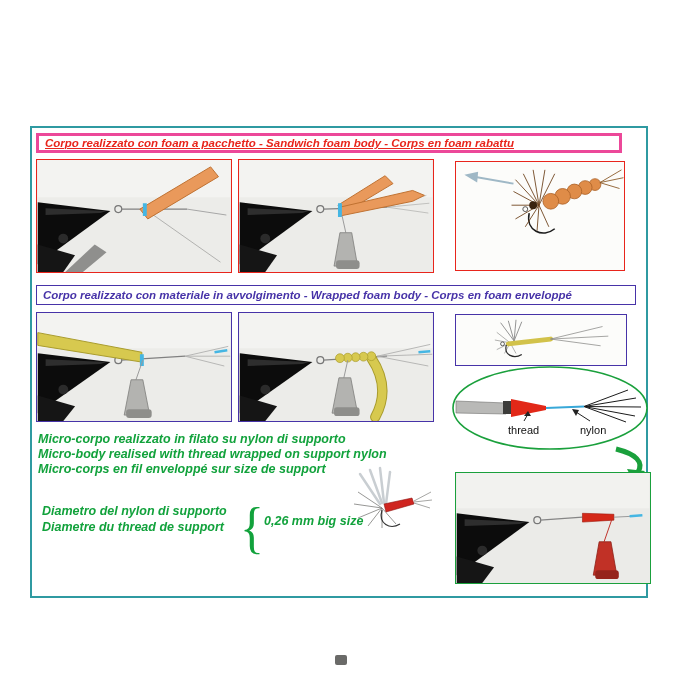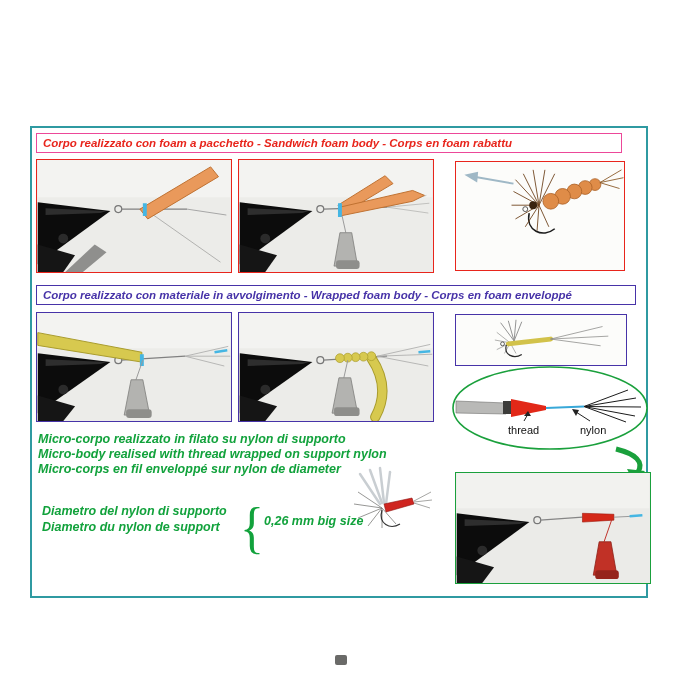--- a/index.html
+++ b/index.html
@@ -1,19 +1,19 @@
 <!DOCTYPE html>
 <html><head>
 <meta charset="utf-8">
 <style>
   html,body{margin:0;padding:0;background:#fff;}
   .page{position:relative;width:680px;height:680px;background:#ffffff;font-family:"Liberation Sans",sans-serif;overflow:hidden;}
   .frame{position:absolute;left:30px;top:126px;width:618px;height:472px;border:2px solid #2f9aa1;box-sizing:border-box;}
   .titlebox{position:absolute;font-style:italic;font-weight:bold;font-size:11.5px;display:flex;align-items:center;padding-left:6px;box-sizing:border-box;white-space:nowrap;overflow:hidden;background:#fff;}
-  .red-t{color:#e8251c;border:1px solid #ec4899;}
+  .red-t{color:#e8251c;border:3px solid #ec4899;text-decoration:underline;}
   .purple-t{color:#4733a8;border:1px solid #4733a8;}
   .photo{position:absolute;box-sizing:border-box;overflow:hidden;background:#ecece9;}
   .red-b{border:1px solid #e8251c;}
   .purple-b{border:1px solid #4733a8;}
   .green-b{border:1px solid #1aa03c;}
   .white-bg{background:#fcfcfa;}
   .photo svg{display:block;width:100%;height:100%;}
   .green-text{position:absolute;color:#12a23c;font-style:italic;font-weight:bold;font-size:12.5px;line-height:15px;white-space:nowrap;}
   .green-text div{white-space:nowrap;}
   .sizes{line-height:18px;}
@@ -200,21 +200,21 @@
         <line x1="96" y1="25" x2="148" y2="32"></line>
       </g>
       <path d="M50,31 C47,42 58,46 66,41" stroke="#2a2a2a" stroke-width="1.2" fill="none"></path>
       <circle cx="46" cy="30" r="2" fill="none" stroke="#555" stroke-width="1"></circle>
     </svg>
   </div>
 
   <div class="green-text" style="left:38px;top:432px;">
     <div>Micro-corpo realizzato in filato su nylon di supporto</div>
     <div>Micro-body realised with thread wrapped on support nylon</div>
-    <div>Micro-corps en fil enveloppé sur nylon de diameter</div>
+    <div>Micro-corps en fil enveloppé sur size de support</div>
   </div>
 
   <div class="diagram" style="left:448px;top:364px;width:204px;height:88px;">
     <svg viewBox="0 0 204 88">
       <ellipse cx="102" cy="44" rx="97" ry="41" fill="#ffffff" stroke="#1aa03c" stroke-width="1.6"></ellipse>
       <polygon points="8,37 58,39 58,50 8,49" fill="#b9b9b7" stroke="#6f6f6d" stroke-width="0.6"></polygon>
       <rect x="55" y="37" width="8" height="13" fill="#3c3c3a"></rect>
       <polygon points="63,35 98,42 98,46 63,53" fill="#e22818"></polygon>
       <line x1="98" y1="44" x2="136" y2="42.5" stroke="#38a8d8" stroke-width="2.2"></line>
       <g stroke="#1b1b1b" stroke-width="1">
@@ -282,21 +282,21 @@
       <line x1="160" y1="45" x2="180" y2="44" stroke="#999" stroke-width="1"></line>
       <line x1="176" y1="44" x2="189" y2="43" stroke="#45b6e3" stroke-width="2.5"></line>
       <line x1="158" y1="47" x2="150" y2="70" stroke="#c03028" stroke-width="1"></line>
       <polygon points="145,70 157,70 163,104 139,104" fill="#c13126" stroke="#8c1f16" stroke-width="0.8"></polygon>
       <rect x="141" y="99" width="24" height="9" rx="3" fill="#96241c"></rect>
     </svg>
   </div>
 
   <div class="green-text" style="left:42px;top:503px;line-height:16px;">
     <div>Diametro del nylon di supporto</div>
-    <div>Diametro du nylon de support</div>
+    <div>Diametre du thread de support</div>
   </div>
 
   <div class="brace" style="left:240px;top:498px;">{</div>
 
   <div class="green-text sizes" style="left:264px;top:512px;">
     <div>0,26 mm big size</div>
   </div>
 
   <div class="diagram" style="left:334px;top:652px;width:14px;height:12px;">
     <svg viewBox="0 0 14 12">

